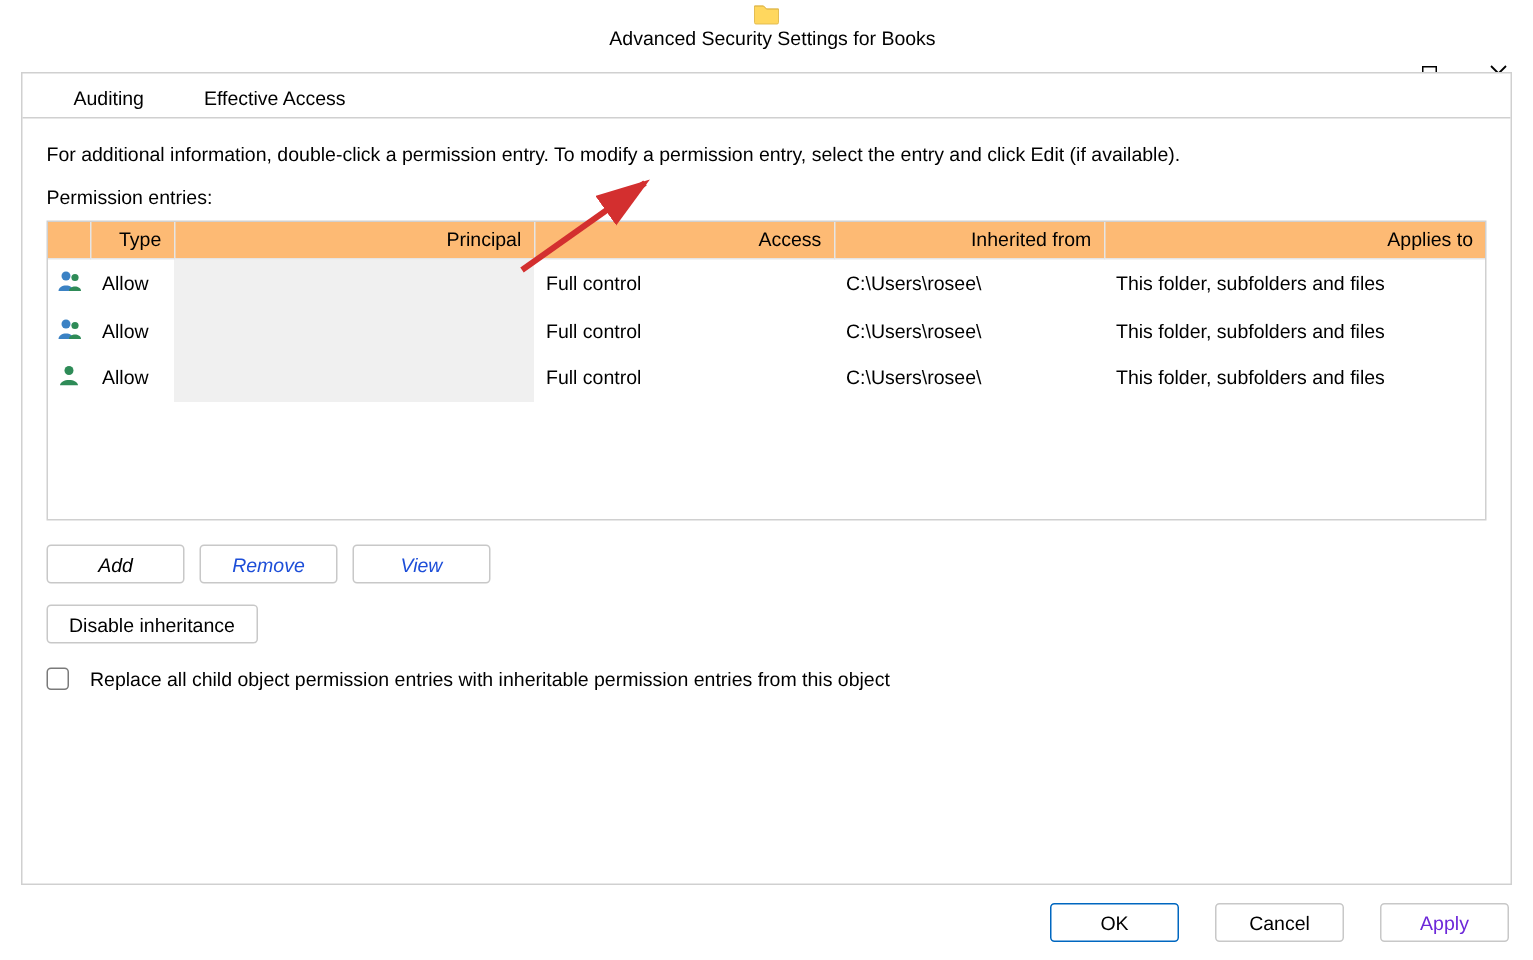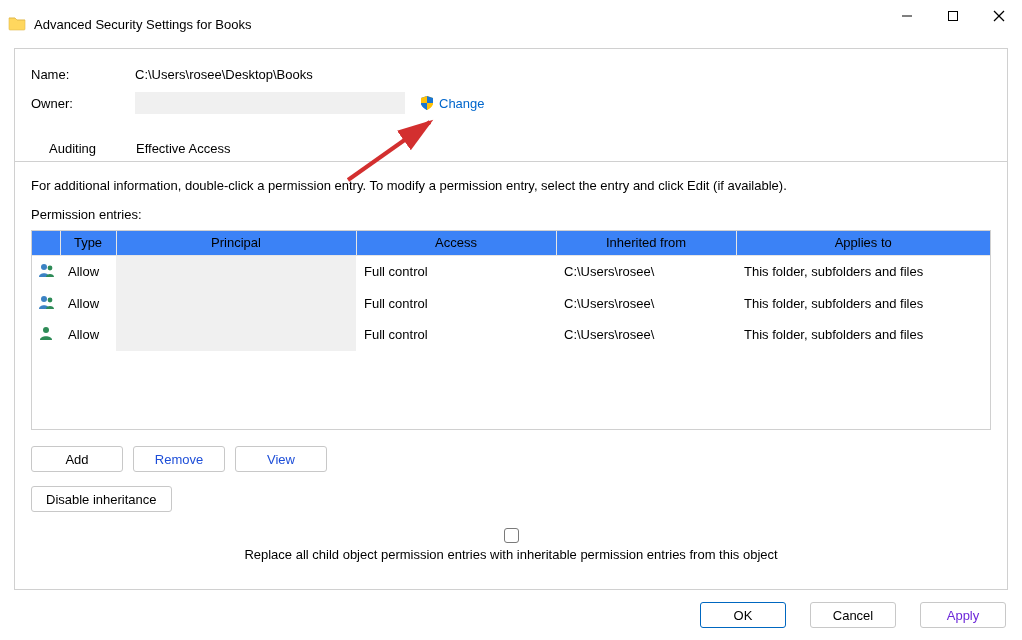--- a/index.html
+++ b/index.html
@@ -12,23 +12,24 @@
     color: #000;
     background: #fff;
     overflow: hidden;
     position: relative;
   }
 
   
   .titlebar {
     height: 32px;
     display: flex;
-    align-items: flex-end;
+    align-items: center;
     padding-left: 8px;
     background: #fff;
+    flex-direction: column;
   }
   .titlebar .icon {
     width: 18px; height: 18px;
     margin-right: 8px;
     display: inline-flex;
     align-items: center; justify-content: center;
   }
   .titlebar .title { font-size: 13px; }
   .win-controls {
     margin-left: auto;
@@ -120,26 +121,26 @@
     height: 200px;
     overflow: hidden;
     position: relative;
   }
   table {
     width: 100%;
     border-collapse: collapse;
     font-size: 13px;
   }
   thead th {
-    text-align: center;
+    text-align: right;
     font-weight: normal;
     padding: 4px 8px;
     border-right: 1px solid #e5e5e5;
     border-bottom: 1px solid #e5e5e5;
-    background: #3b82f6;
+    background: #fdba74;
     height: 24px;
   }
   thead th:last-child { border-right: none; }
   tbody td {
     padding: 3px 8px;
     height: 22px;
     vertical-align: middle;
   }
   .col-icon { width: 28px; padding-left:6px; padding-right:2px; }
   .col-type { width: 56px; }
@@ -152,20 +153,21 @@
     min-height: 20px;
   }
   .principal-mask.tall { height: 95px; }
   .row-icon { display:inline-flex; }
 
   
   .btn-row {
     display: flex;
     gap: 10px;
     padding: 16px 16px 0 16px;
+    font-style: italic;
   }
   .btn {
     min-width: 92px;
     height: 26px;
     border: 1px solid #c8c8c8;
     background: #fff;
     border-radius: 3px;
     display: flex;
     align-items: center;
     justify-content: center;
@@ -174,22 +176,21 @@
     cursor: default;
   }
   .btn.disabled { color: #1d4ed8; }
   .disable-inh { margin: 14px 16px 0 16px; display:inline-flex; }
 
   
   .chk-row {
     display: flex;
     align-items: center;
     padding: 16px 16px 0 16px;
-    gap: 4px;
-    flex-direction: column;
+    gap: 14px;
   }
   .chk {
     width: 15px; height: 15px;
     border: 1px solid #7a7a7a;
     border-radius: 3px;
     background: #fff;
   }
 
   
   .footer {
@@ -230,41 +231,20 @@
       <svg width="12" height="12">
           <line x1="1" y1="1" x2="11" y2="11" stroke="#000" stroke-width="1.2"></line>
           <line x1="11" y1="1" x2="1" y2="11" stroke="#000" stroke-width="1.2"></line>
         </svg>
     </div>
   </div>
 </div>
 
 <div class="frame">
 
-  <div class="props">
-    <div class="prow">
-      <div class="plabel">Name:</div>
-      <div class="pval">C:\Users\rosee\Desktop\Books</div>
-    </div>
-    <div class="prow">
-      <div class="plabel">Owner:</div>
-      <div class="owner-field"></div>
-      <span class="shield">
-        <svg width="16" height="16" viewBox="0 0 16 16">
-          <path d="M8 1 L14 3 V8 C14 12 8 15 8 15 V1 Z" fill="#FFC107"></path>
-          <path d="M8 1 L2 3 V8 C2 12 8 15 8 15 V1 Z" fill="#1976D2"></path>
-          <path d="M8 1 L14 3 V8 H8 Z" fill="#1976D2"></path>
-          <path d="M8 8 H14 C14 12 8 15 8 15 Z" fill="#FFC107"></path>
-          <path d="M8 1 L2 3 V8 H8 Z" fill="#FFC107"></path>
-          <path d="M8 8 H2 C2 12 8 15 8 15 Z" fill="#1976D2"></path>
-        </svg>
-      </span>
-      <span class="change-link">Change</span>
-    </div>
-  </div>
 
   
   <div class="tabs">
     <div class="tab">Auditing</div>
     <div class="tab">Effective Access</div>
   </div>
 
   <div class="info">For additional information, double-click a permission entry. To modify a permission entry, select the entry and click Edit (if available).</div>
   <div class="entries-label">Permission entries:</div>
 

